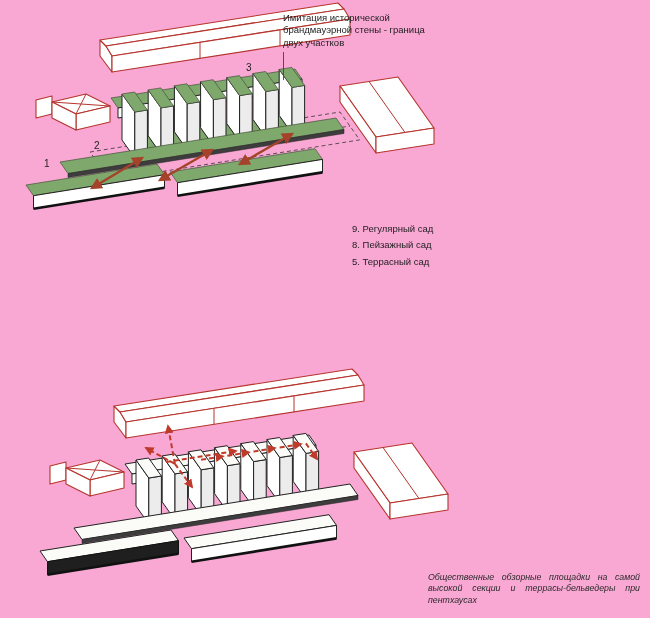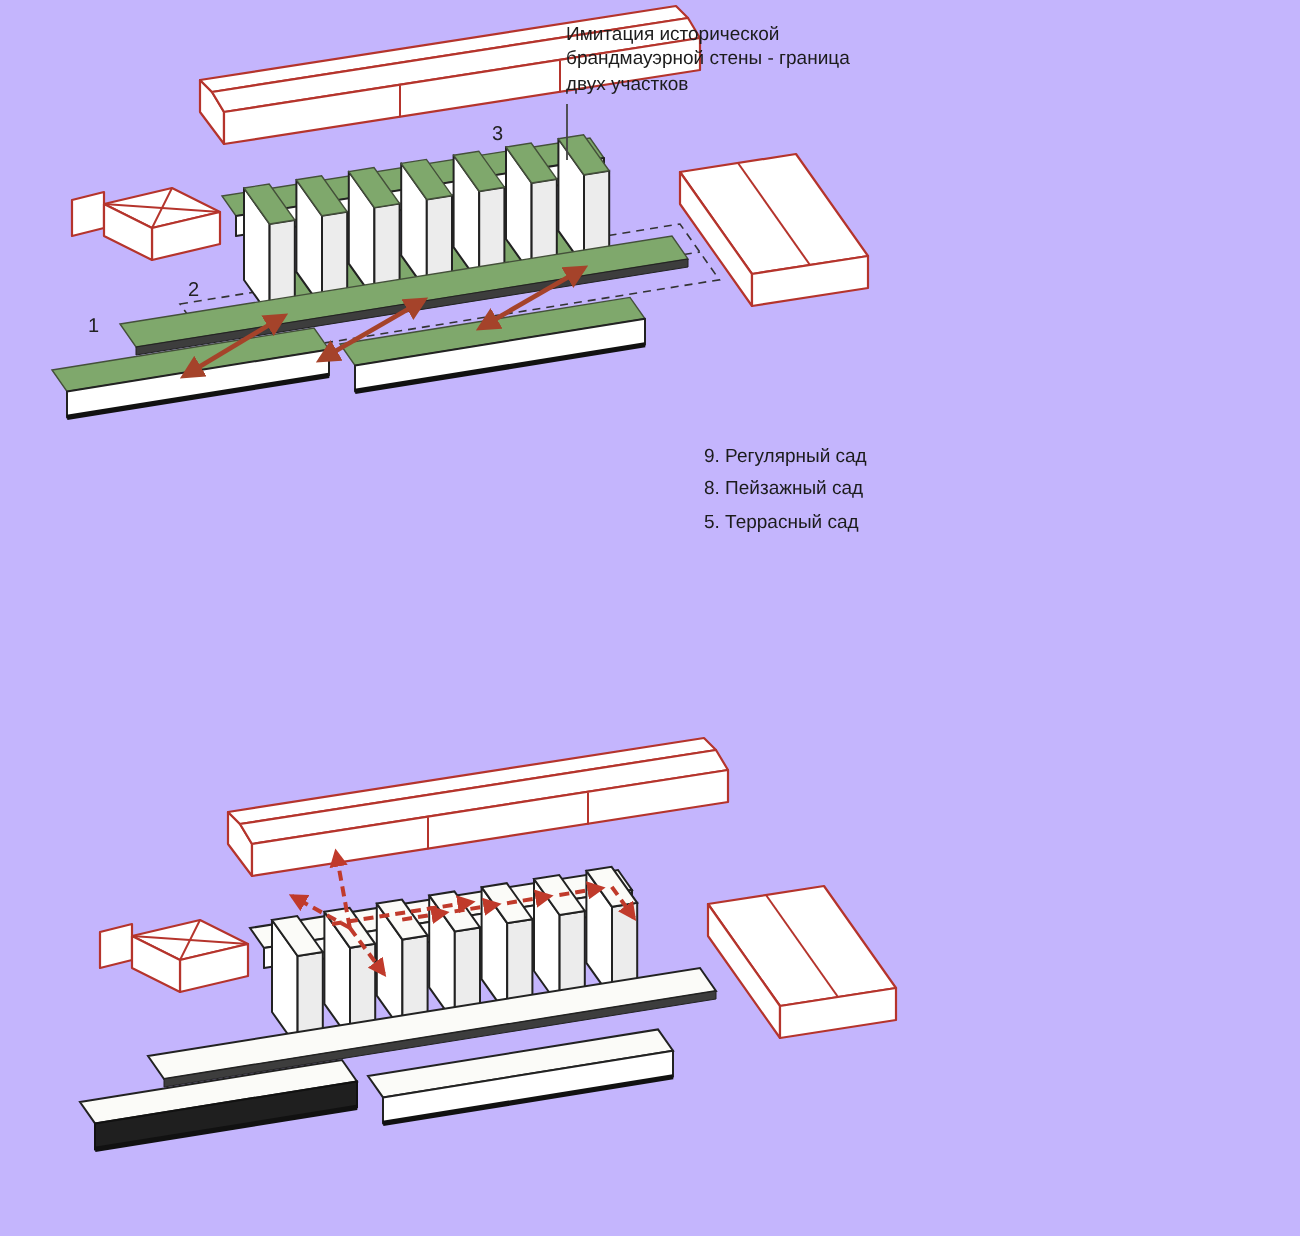--- a/index.html
+++ b/index.html
@@ -1,16 +1,16 @@
 <!DOCTYPE html>
 <html><head>
 <meta charset="utf-8">
 <style>
   html,body{margin:0;padding:0;background:#fff;}
-  #page{position:relative;width:650px;height:618px;background:#c4b5fd;overflow:hidden;
+  #page{position:relative;width:650px;height:618px;background:#f9a8d4;overflow:hidden;
         font-family:"Liberation Sans", sans-serif;color:#1c1c1c;}
   svg{position:absolute;left:0;top:0;}
   .txt{position:absolute;line-height:1.3;}
   .ann{left:283px;top:12px;width:142px;font-size:9.5px;color:#1c1c1c;}
   .legend{left:352px;top:223px;font-size:9.5px;}
   .legend div{margin-bottom:4px;white-space:nowrap;}
   .marker-num{position:absolute;font-size:10px;color:#222;}
   .caption{font-style:italic;font-size:8.8px;color:#2a2a2a;}
   .cap1{right:10px;top:279px;width:230px;text-align:right;white-space:nowrap;}
   .cap2{right:10px;top:572px;width:212px;text-align:justify;text-align-last:justify;}
@@ -198,14 +198,15 @@
         <line class="route" x1="152" y1="96" x2="222" y2="85" marker-end="url(#ah-b)"></line>
         <line class="route" x1="187.1" y1="93.8" x2="209" y2="90.3" marker-end="url(#ah-b)"></line>
         <line class="route" x1="213.3" y1="89.7" x2="235" y2="86.2" marker-end="url(#ah-b)"></line>
         <line class="route" x1="239.5" y1="85.6" x2="261" y2="82.1" marker-end="url(#ah-b)"></line>
         <line class="route" x1="265.7" y1="81.5" x2="287" y2="78" marker-end="url(#ah-b)"></line>
         <line class="route" x1="291.9" y1="77.4" x2="303" y2="93" marker-end="url(#ah-b)"></line>
       </g>
     </g>
   </svg>
 
+  <div class="txt caption cap2">Общественные обзорные площадки на самой высокой секции и террасы-бельведеры при пентхаусах</div>
 
 </div>
 
 </body></html>

